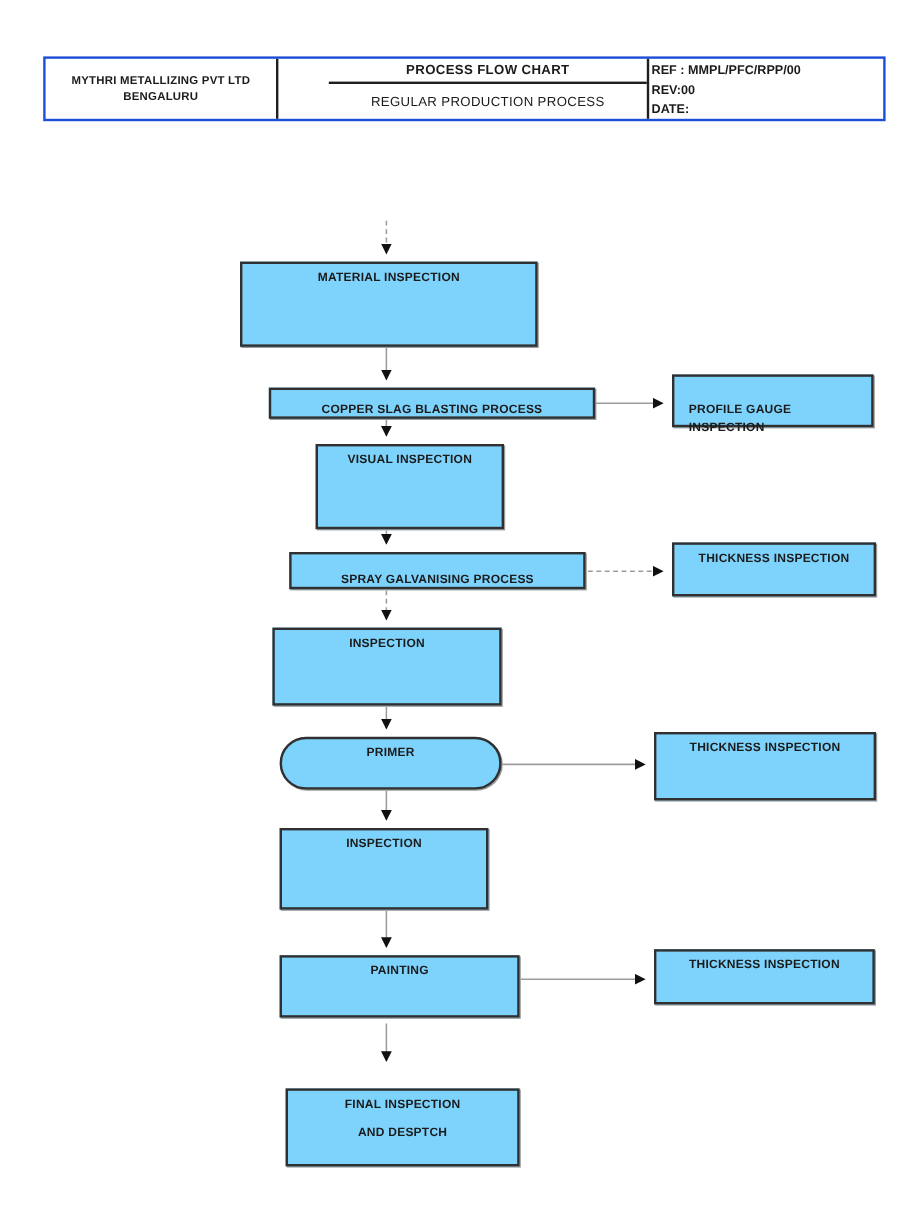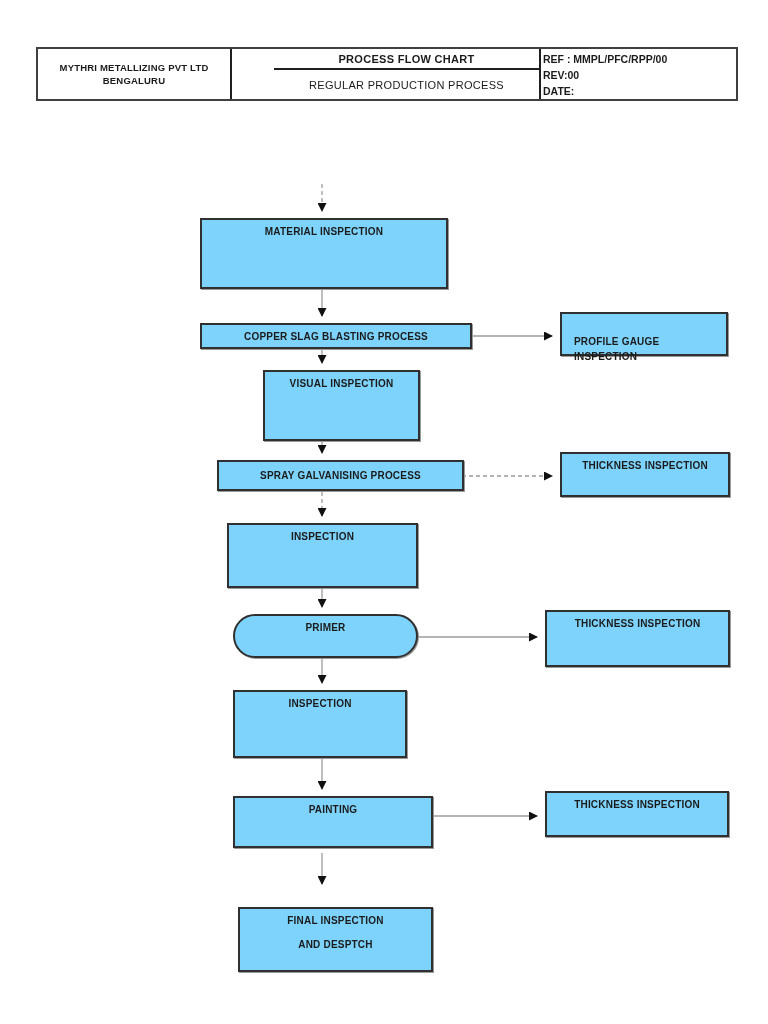--- a/index.html
+++ b/index.html
@@ -1,29 +1,29 @@
 <!DOCTYPE html>
 <html><head>
 <meta charset="utf-8">
 <style>
   html,body{margin:0;padding:0;background:#ffffff;}
   body{width:768px;height:1024px;position:relative;font-family:"Liberation Sans",sans-serif;color:#1b1b1b;overflow:hidden;}
   .page{position:absolute;inset:0;background:#ffffff;}
 
   
-  .hdr{position:absolute;left:36px;top:47px;width:702px;height:54px;border:2px solid #404040;display:flex;box-sizing:border-box;background:#fff;}
+  .hdr{position:absolute;left:36px;top:47px;width:702px;height:54px;border:2px solid #1d4ed8;display:flex;box-sizing:border-box;background:#fff;}
   .hdr-left{width:194px;border-right:2px solid #1f1f1f;display:flex;flex-direction:column;justify-content:center;align-items:center;text-align:center;font-size:9.5px;font-weight:600;letter-spacing:.2px;line-height:13px;box-sizing:border-box;}
   .hdr-mid{width:309px;border-right:2px solid #1f1f1f;display:flex;flex-direction:column;box-sizing:border-box;padding-left:42px;}
   .hdr-mid-row1{height:21px;border-bottom:2px solid #1f1f1f;display:flex;align-items:center;justify-content:center;font-size:11px;font-weight:700;letter-spacing:.3px;box-sizing:border-box;}
   .hdr-mid-row2{flex:1;display:flex;align-items:center;justify-content:center;font-size:11px;font-weight:400;letter-spacing:.3px;}
   .hdr-right{flex:1;padding:2px 0 0 2px;font-size:10.5px;font-weight:700;line-height:16px;box-sizing:border-box;}
 
   
   .node{position:absolute;background:#7dd3fc;border:2px solid #303030;box-shadow:1px 1px 0 #9a9a9a;box-sizing:border-box;font-size:10px;font-weight:700;letter-spacing:.2px;color:#1b1b1b;text-align:center;padding-top:6px;z-index:2;}
-  .node.vcenter{display:flex;align-items:center;justify-content:center;padding-top:0;}
+  .node.vcenter{display:flex;align-items:flex-end;justify-content:center;padding-top:0;margin-left:24px;}
   .node.left-align{text-align:left;padding-left:12px;white-space:pre-line;line-height:15px;}
   .node .l2{display:block;margin-top:13px;}
 
   
   svg.wires{position:absolute;left:0;top:0;z-index:1;}
   .wire{stroke:#9c9c9c;stroke-width:1.3;fill:none;}
   .wire.dashed{stroke-dasharray:4 3;}
 </style>
 </head>
 <body>

